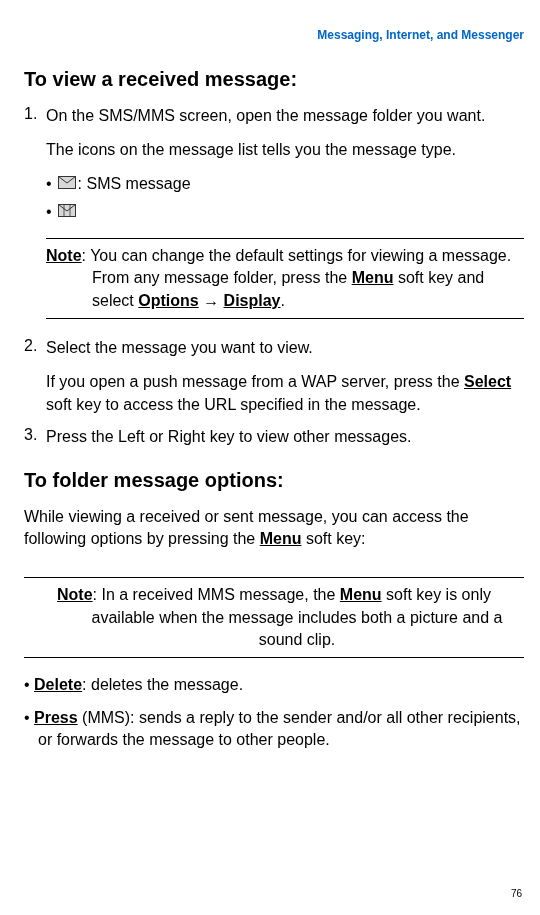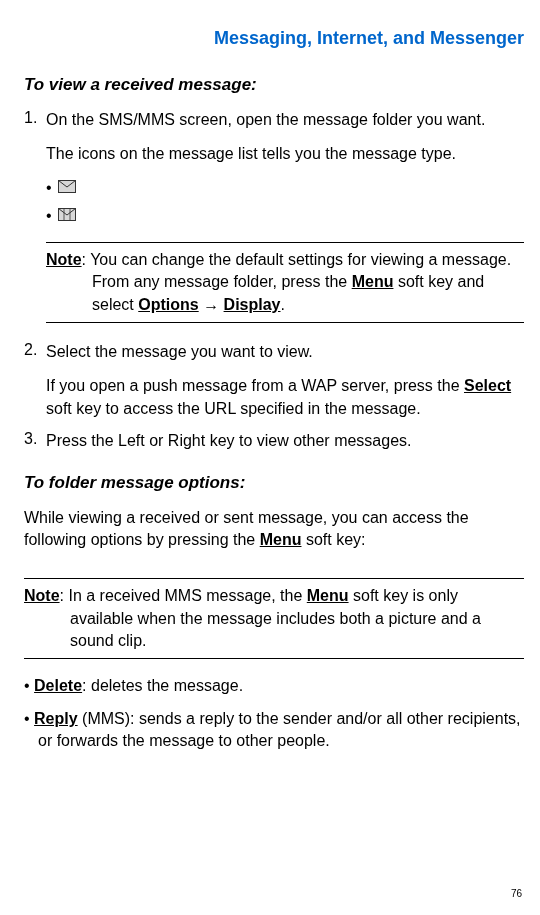--- a/index.html
+++ b/index.html
@@ -13,30 +13,29 @@
       background: #ffffff;
       font-family: Verdana, Geneva, sans-serif;
       font-size: 16px;
       color: #000000;
       position: relative;
       padding: 28px 16px 16px 24px;
     }
     .header-title {
       color: #0066cc;
       font-weight: bold;
-      font-size: 18px;
+      font-size: 12px;
       text-align: right;
       margin-bottom: 26px;
       padding-right: 0;
     }
     .section-heading {
       font-weight: bold;
-      font-size: 17px;
+      font-size: 20px;
       margin-bottom: 14px;
-      font-style: italic;
     }
     .numbered-item {
       display: flex;
       margin-bottom: 10px;
     }
     .numbered-item .num {
       min-width: 22px;
     }
     .numbered-item .txt {
       flex: 1;
@@ -69,20 +68,21 @@
       margin: 14px 0 18px 22px;
       padding: 6px 0;
       line-height: 1.4;
     }
     .note-block-full {
       border-top: 1px solid #000;
       border-bottom: 1px solid #000;
       margin: 14px 0 16px 0;
       padding: 6px 0;
       line-height: 1.4;
+      text-align: center;
     }
     .note-indent {
       padding-left: 46px;
       text-indent: -46px;
     }
     .body-para {
       line-height: 1.4;
       margin-bottom: 27px;
     }
     .option-bullet {
@@ -117,20 +117,21 @@
 <div class="sub-para">The icons on the message list tells you the message type.</div>
 
 <div class="bullet-line">
   <span class="dot">•</span>
   <span class="icon-box">
     <svg width="18" height="13" viewBox="0 0 18 13">
       <rect x="0.5" y="0.5" width="17" height="12" fill="#d8d8d8" stroke="#333" stroke-width="1"></rect>
       <path d="M0.5 0.5 L9 7 L17.5 0.5" fill="none" stroke="#333" stroke-width="1"></path>
     </svg>
   </span>
+  <span>: SMS message</span>
 </div>
 
 <div class="bullet-line">
   <span class="dot">•</span>
   <span class="icon-box">
     <svg width="18" height="13" viewBox="0 0 18 13">
       <rect x="0.5" y="0.5" width="17" height="12" fill="#d8d8d8" stroke="#333" stroke-width="1"></rect>
       <line x1="6" y1="0.5" x2="6" y2="12.5" stroke="#333" stroke-width="0.8"></line>
       <line x1="12" y1="0.5" x2="12" y2="12.5" stroke="#333" stroke-width="0.8"></line>
       <path d="M0.5 0.5 L9 7 L17.5 0.5" fill="none" stroke="#333" stroke-width="1"></path>
@@ -168,16 +169,16 @@
   <div class="note-indent">
     <b>Note</b><span>: In a received MMS message, the </span><b>Menu</b><span> soft key is only available when the message includes both a picture and a sound clip.</span>
   </div>
 </div>
 
 <div class="option-bullet">
   <span>•</span> <b>Delete</b><span>: deletes the message.</span>
 </div>
 
 <div class="option-bullet">
-  <span>•</span> <b>Reply</b><span> (MMS): sends a reply to the sender and/or all other recipients, or forwards the message to other people.</span>
+  <span>•</span> <b>Press</b><span> (MMS): sends a reply to the sender and/or all other recipients, or forwards the message to other people.</span>
 </div>
 
 <div class="page-num">76</div>
 
 </body></html>

